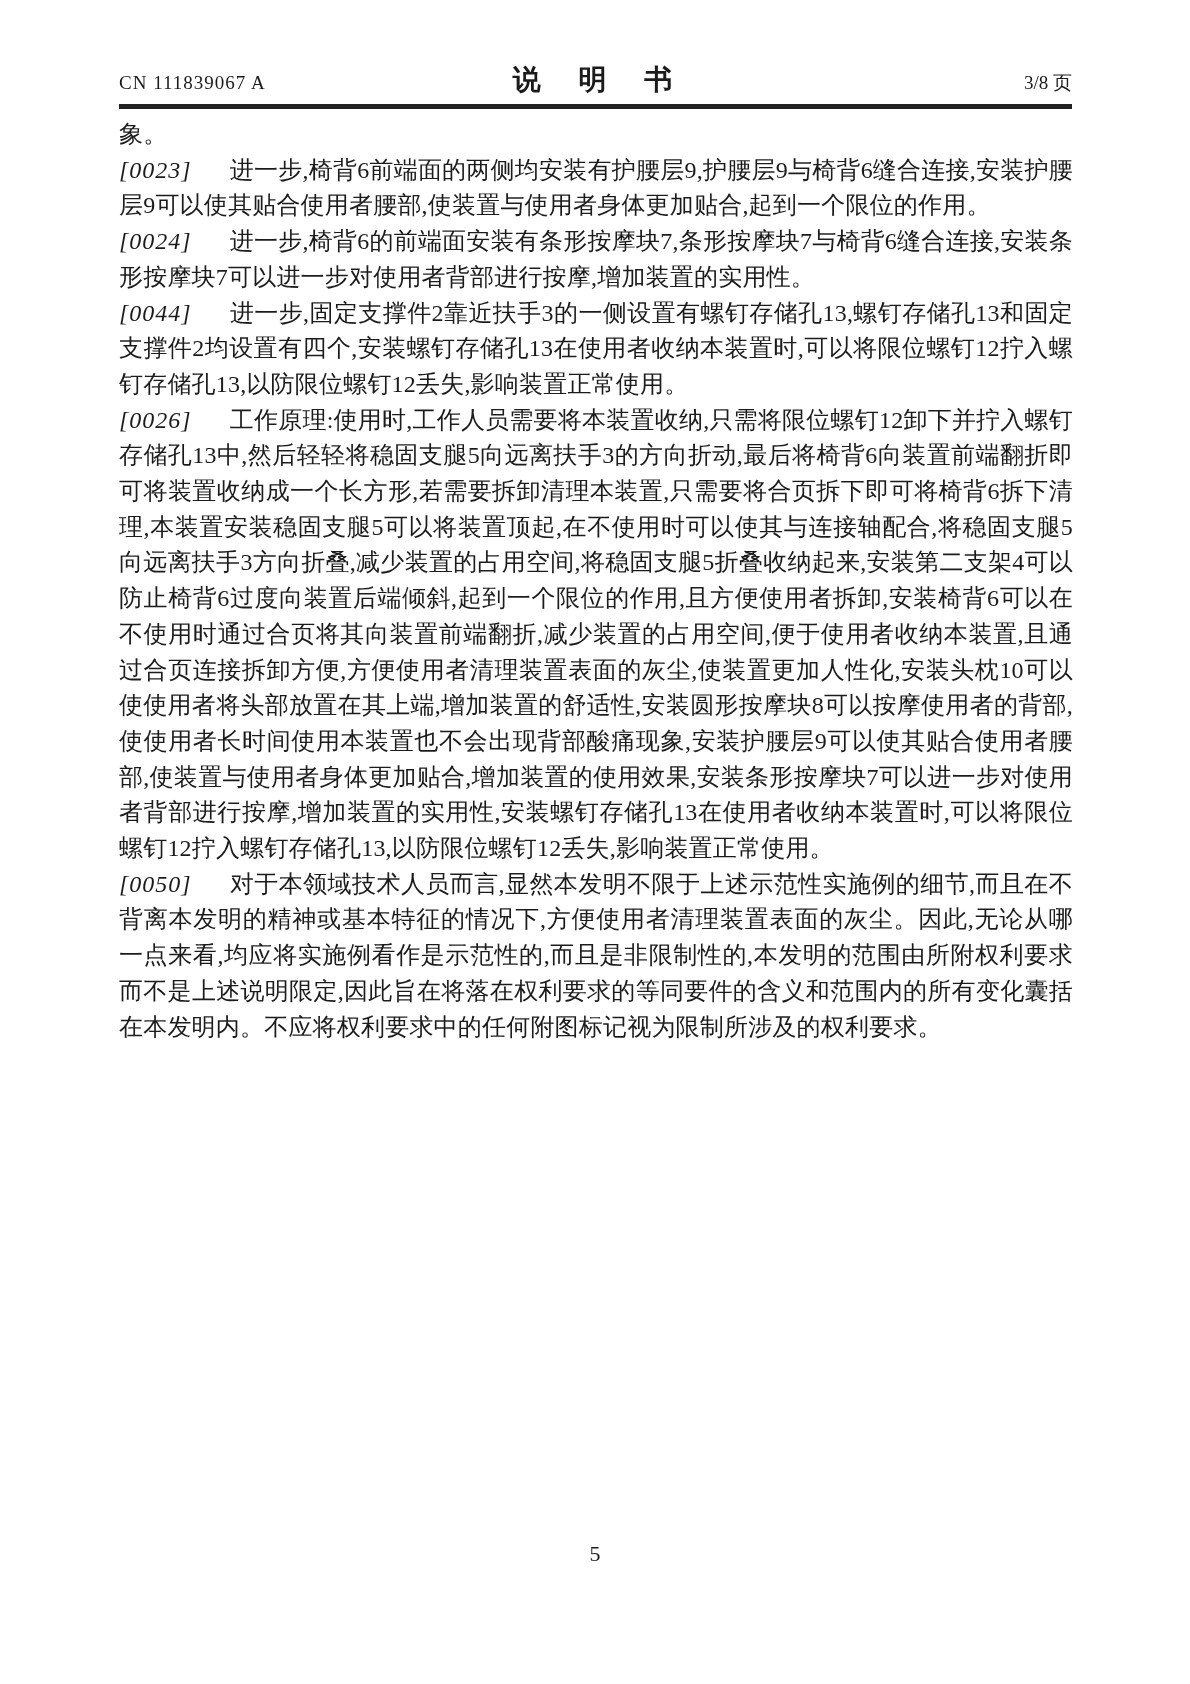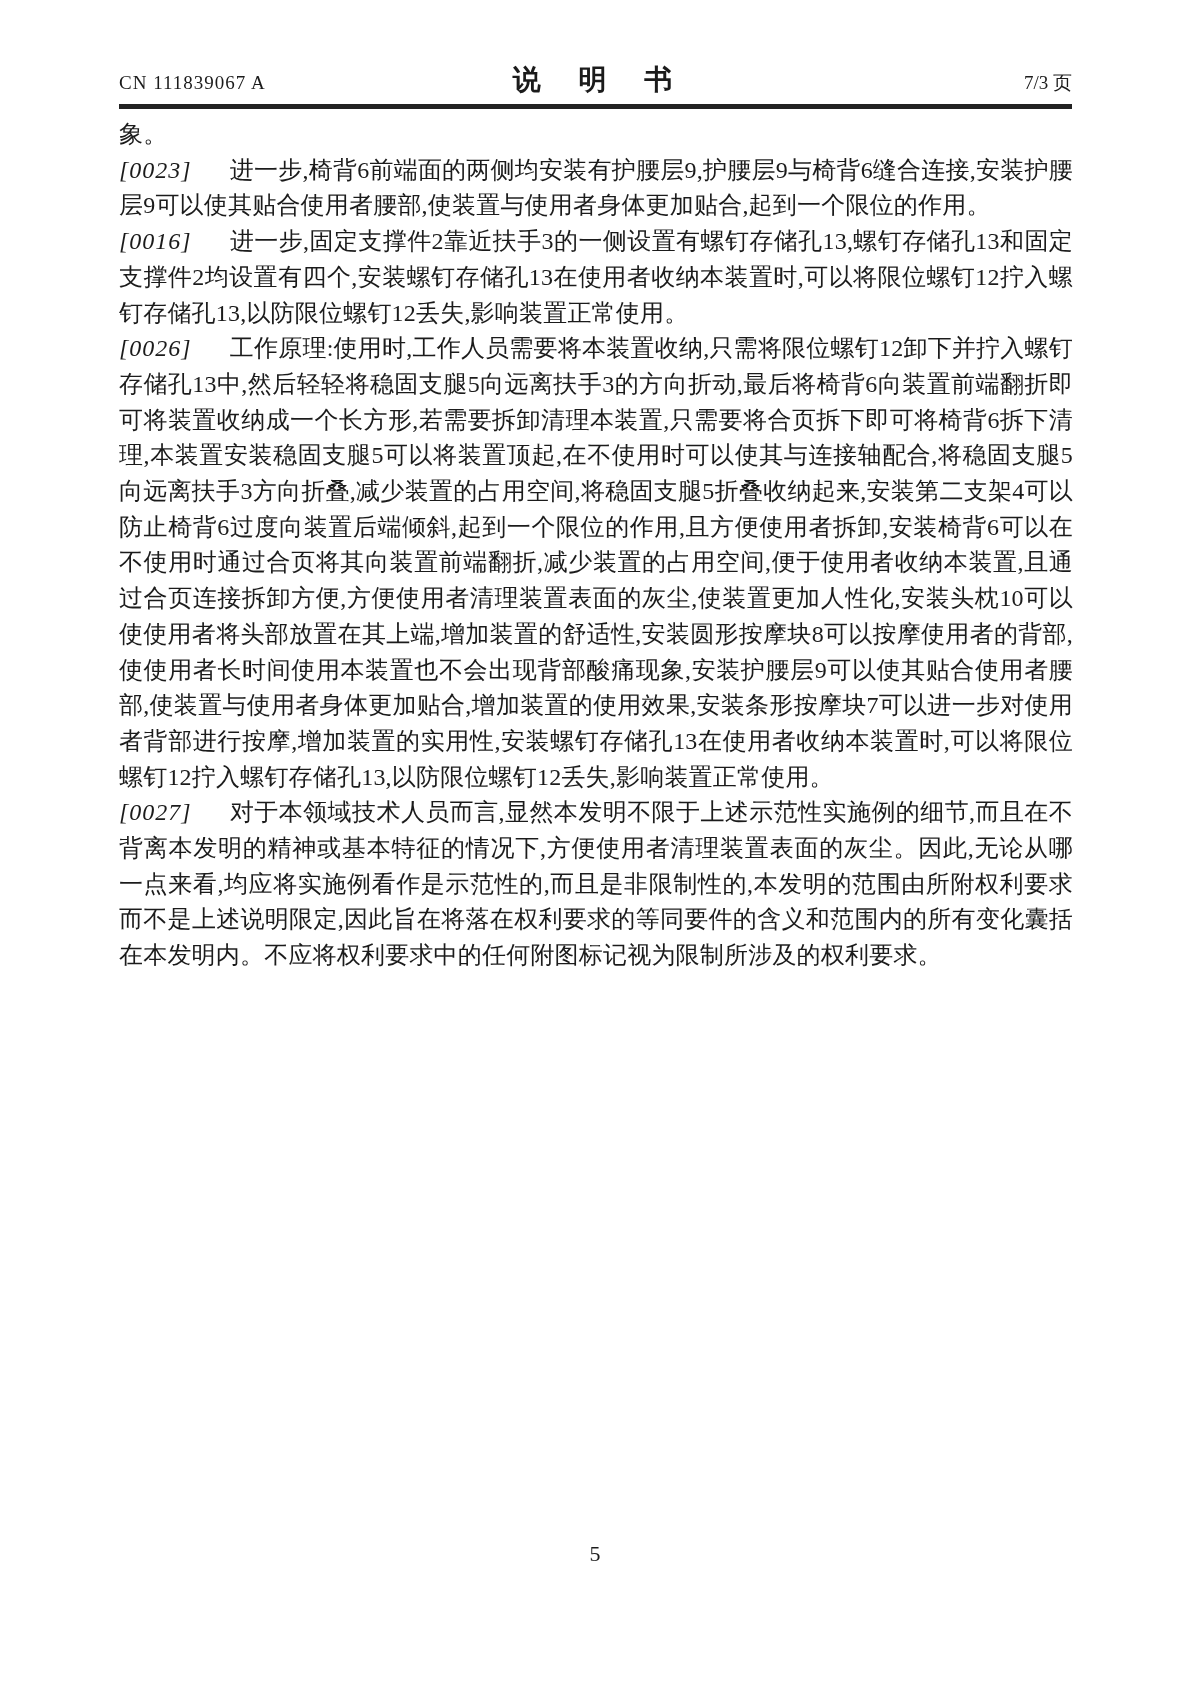--- a/index.html
+++ b/index.html
@@ -96,40 +96,43 @@
   }
 </style>
 </head>
 <body>
 
 <div class="page">
 
   <div class="header">
     <span class="header-left">CN 111839067 A</span>
     <span class="header-center">说 明 书</span>
-    <span class="header-right">7/3 页</span>
+    <span class="header-right">3/8 页</span>
   </div>
 
   <div class="header-rule"></div>
 
   <div class="content">
     <div class="para">
       <span>象。</span>
     </div>
     <div class="para">
       <span class="para-tag">[0023]</span><span>进一步,椅背6前端面的两侧均安装有护腰层9,护腰层9与椅背6缝合连接,安装护腰层9可以使其贴合使用者腰部,使装置与使用者身体更加贴合,起到一个限位的作用。</span>
     </div>
     <div class="para">
-      <span class="para-tag">[0016]</span><span>进一步,固定支撑件2靠近扶手3的一侧设置有螺钉存储孔13,螺钉存储孔13和固定支撑件2均设置有四个,安装螺钉存储孔13在使用者收纳本装置时,可以将限位螺钉12拧入螺钉存储孔13,以防限位螺钉12丢失,影响装置正常使用。</span>
+      <span class="para-tag">[0024]</span><span>进一步,椅背6的前端面安装有条形按摩块7,条形按摩块7与椅背6缝合连接,安装条形按摩块7可以进一步对使用者背部进行按摩,增加装置的实用性。</span>
+    </div>
+    <div class="para">
+      <span class="para-tag">[0044]</span><span>进一步,固定支撑件2靠近扶手3的一侧设置有螺钉存储孔13,螺钉存储孔13和固定支撑件2均设置有四个,安装螺钉存储孔13在使用者收纳本装置时,可以将限位螺钉12拧入螺钉存储孔13,以防限位螺钉12丢失,影响装置正常使用。</span>
     </div>
     <div class="para">
       <span class="para-tag">[0026]</span><span>工作原理:使用时,工作人员需要将本装置收纳,只需将限位螺钉12卸下并拧入螺钉存储孔13中,然后轻轻将稳固支腿5向远离扶手3的方向折动,最后将椅背6向装置前端翻折即可将装置收纳成一个长方形,若需要拆卸清理本装置,只需要将合页拆下即可将椅背6拆下清理,本装置安装稳固支腿5可以将装置顶起,在不使用时可以使其与连接轴配合,将稳固支腿5向远离扶手3方向折叠,减少装置的占用空间,将稳固支腿5折叠收纳起来,安装第二支架4可以防止椅背6过度向装置后端倾斜,起到一个限位的作用,且方便使用者拆卸,安装椅背6可以在不使用时通过合页将其向装置前端翻折,减少装置的占用空间,便于使用者收纳本装置,且通过合页连接拆卸方便,方便使用者清理装置表面的灰尘,使装置更加人性化,安装头枕10可以使使用者将头部放置在其上端,增加装置的舒适性,安装圆形按摩块8可以按摩使用者的背部,使使用者长时间使用本装置也不会出现背部酸痛现象,安装护腰层9可以使其贴合使用者腰部,使装置与使用者身体更加贴合,增加装置的使用效果,安装条形按摩块7可以进一步对使用者背部进行按摩,增加装置的实用性,安装螺钉存储孔13在使用者收纳本装置时,可以将限位螺钉12拧入螺钉存储孔13,以防限位螺钉12丢失,影响装置正常使用。</span>
     </div>
     <div class="para">
-      <span class="para-tag">[0027]</span><span>对于本领域技术人员而言,显然本发明不限于上述示范性实施例的细节,而且在不背离本发明的精神或基本特征的情况下,方便使用者清理装置表面的灰尘。因此,无论从哪一点来看,均应将实施例看作是示范性的,而且是非限制性的,本发明的范围由所附权利要求而不是上述说明限定,因此旨在将落在权利要求的等同要件的含义和范围内的所有变化囊括在本发明内。不应将权利要求中的任何附图标记视为限制所涉及的权利要求。</span>
+      <span class="para-tag">[0050]</span><span>对于本领域技术人员而言,显然本发明不限于上述示范性实施例的细节,而且在不背离本发明的精神或基本特征的情况下,方便使用者清理装置表面的灰尘。因此,无论从哪一点来看,均应将实施例看作是示范性的,而且是非限制性的,本发明的范围由所附权利要求而不是上述说明限定,因此旨在将落在权利要求的等同要件的含义和范围内的所有变化囊括在本发明内。不应将权利要求中的任何附图标记视为限制所涉及的权利要求。</span>
     </div>
   </div>
 
   <div class="footer">
     <span>5</span>
   </div>
 
 </div>
 
 </body></html>

